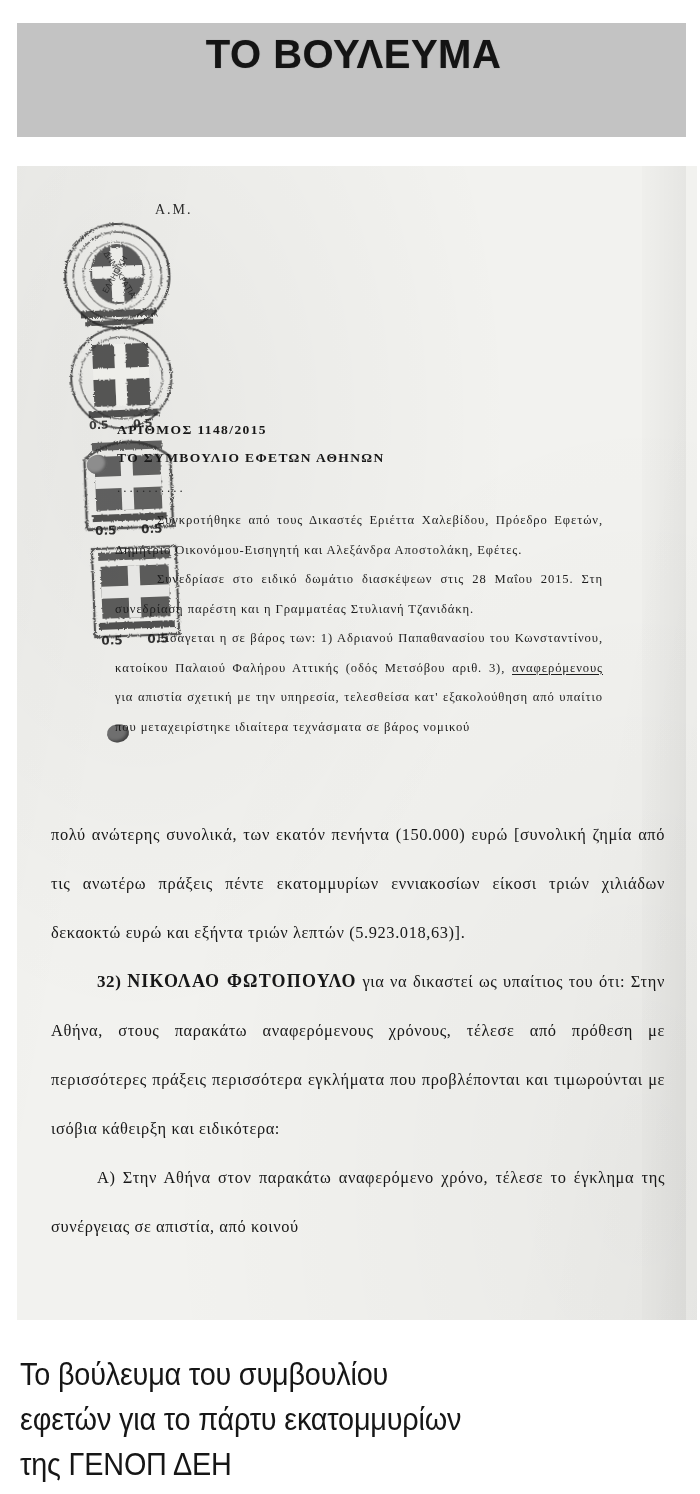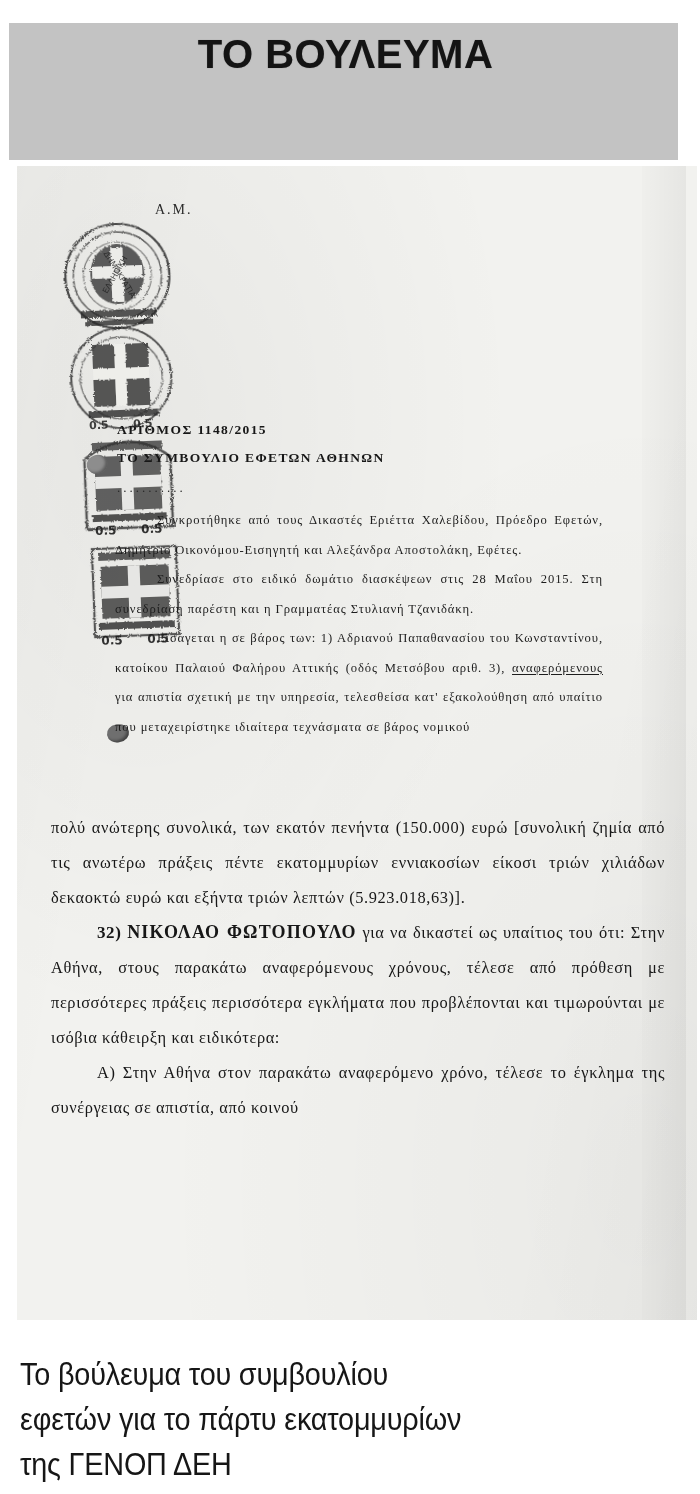--- a/index.html
+++ b/index.html
@@ -8,22 +8,22 @@
     width:700px;height:1494px;
     background:#ffffff;
     font-family:"Liberation Sans", sans-serif;
     overflow:hidden;
     position:relative;
   }
 
   
   #header-banner{
     position:absolute;
-    left:9px; top:23px;
-    width:669px; height:137px;
+    left:17px; top:23px;
+    width:669px; height:114px;
     background:#c3c3c3;
     box-sizing:border-box;
     padding:6px 14px 0 0;
     text-align:center;
   }
   #header-banner .hline{
     display:block;
     color:#141414;
     font-family:"Liberation Sans", sans-serif;
     font-weight:bold;
@@ -132,21 +132,21 @@
     text-align:justify;
     text-align-last:left;
     text-indent:42px;
   }
   #doc-upper-paragraphs u{ text-decoration:underline; text-underline-offset:2px; }
 
   
   #doc-lower-paragraphs{
     left:34px; top:644px; width:614px;
     font-size:16.4px;
-    line-height:35px;
+    line-height:49px;
     letter-spacing:.6px;
     color:#171717;
   }
   #doc-lower-paragraphs p{
     margin:0;
     text-align:justify;
     text-align-last:left;
     text-indent:0;
   }
   #doc-lower-paragraphs p.ind{ text-indent:46px; }

